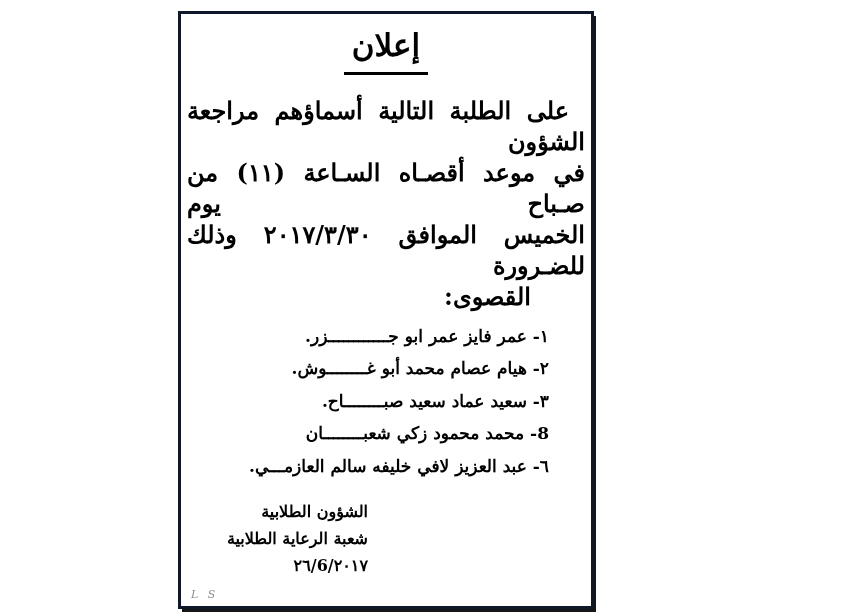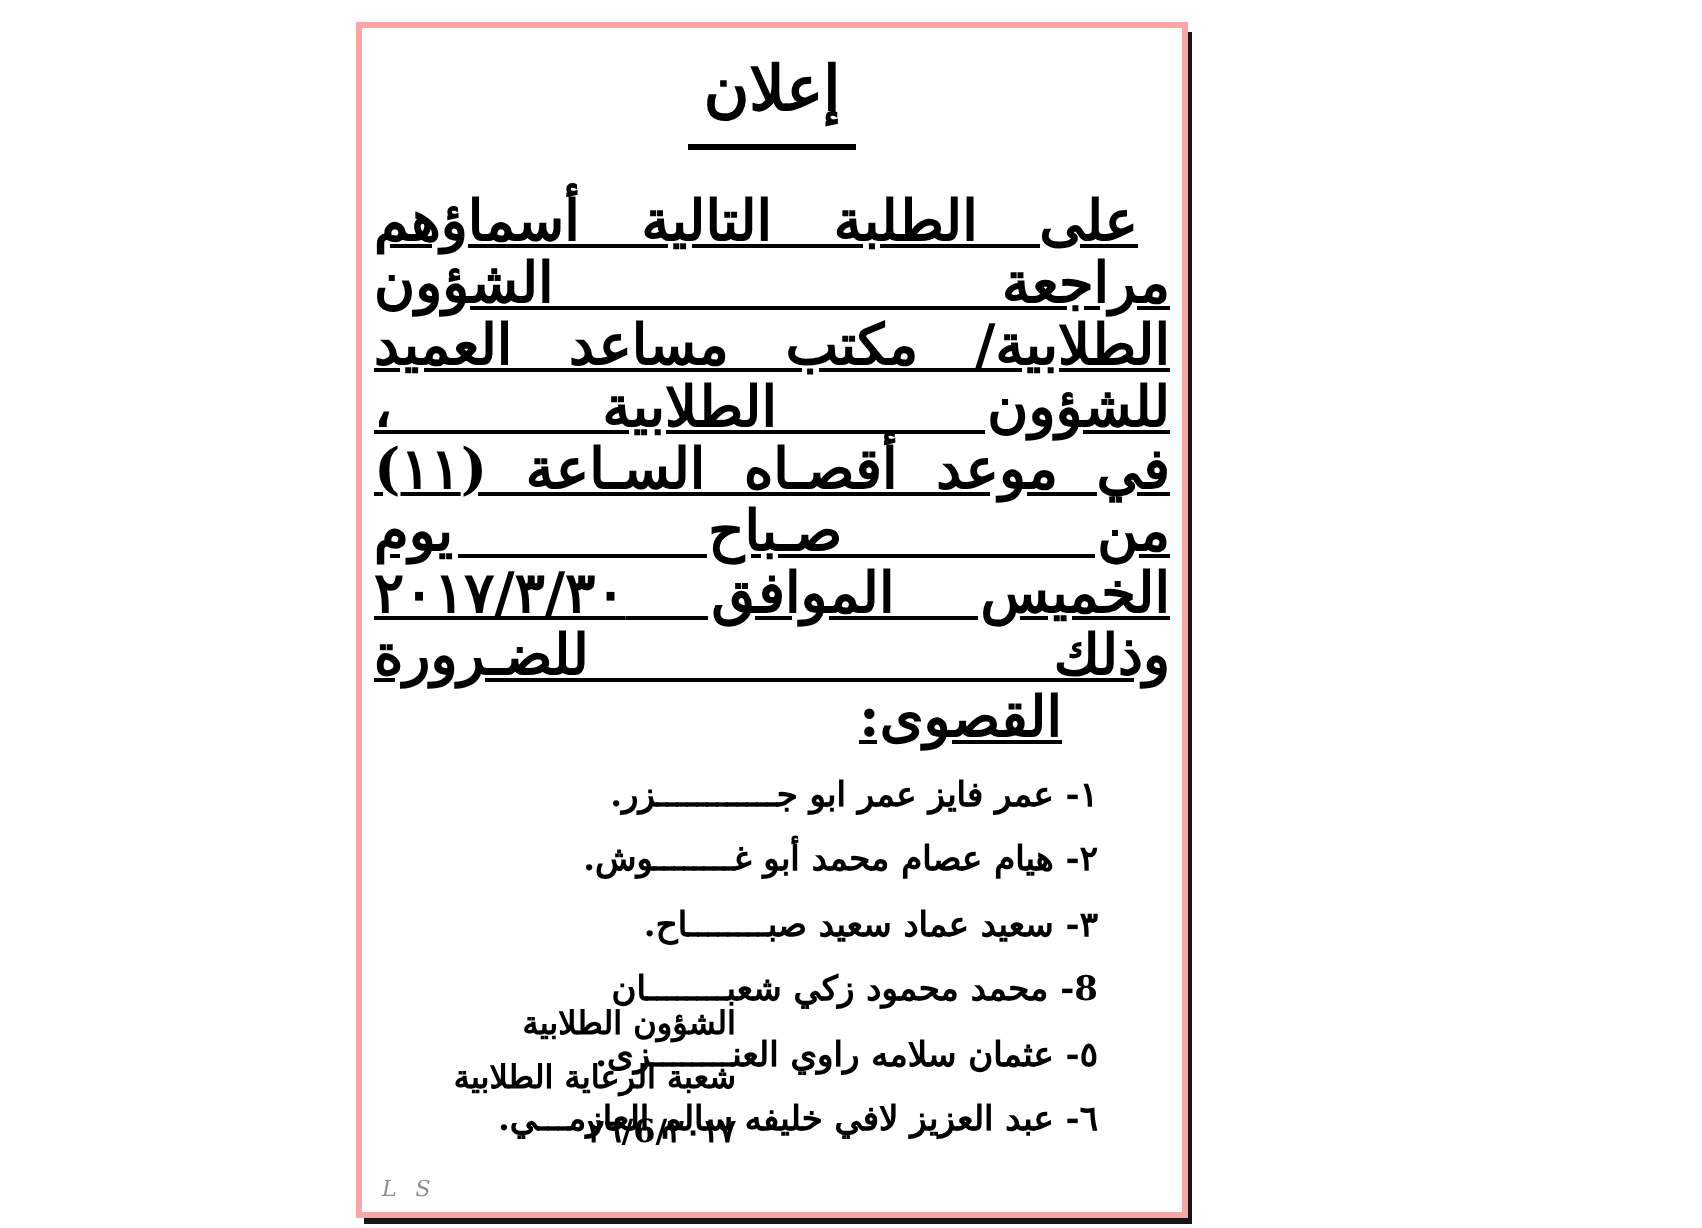--- a/index.html
+++ b/index.html
@@ -17,41 +17,40 @@
     color: #000000;
   }
   
   .doc {
     position: absolute;
     left: 178px;
     top: 11px;
     width: 410px;
     height: 592px;
     background: #ffffff;
-    border: 3px solid #fca5a5;
+    border: 3px solid #0f172a;
     box-shadow: 3px 4px 0 -1px #161616;
   }
   .title-row {
     text-align: center;
     margin-top: 14px;
   }
   .title {
     display: inline-block;
     font-size: 31px;
     font-weight: bold;
     padding: 0 8px 8px 8px;
     border-bottom: 3px solid #000000;
     line-height: 1.15;
   }
   .body {
     margin: 20px 6px 0 6px;
-    font-size: 28px;
+    font-size: 24px;
     font-weight: bold;
     line-height: 31px;
-    text-decoration: underline;
   }
   .bline {
     text-align: justify;
     text-align-last: justify;
     white-space: normal;
   }
   .bline.first {
     text-indent: 16px;
   }
   .bline.last {
@@ -92,32 +91,30 @@
 
 <div class="canvas">
   <div class="doc" dir="rtl">
 
     <div class="title-row">
       <span class="title">إعلان</span>
     </div>
 
     <div class="body">
       <div class="bline first">على الطلبة التالية أسماؤهم مراجعة الشؤون</div>
-      <div class="bline">الطلابية/ مكتب مساعد العميد للشؤون الطلابية ،</div>
       <div class="bline">في موعد أقصـاه السـاعة (١١) من صـباح يوم</div>
       <div class="bline">الخميس الموافق ٢٠١٧/٣/٣٠ وذلك للضـرورة</div>
       <div class="bline last">القصوى:</div>
     </div>
 
     <div class="students">
       <div class="student-line">١- عمر فايز عمر ابو جــــــــــــزر.</div>
       <div class="student-line">٢- هيام عصام محمد أبو غــــــــوش.</div>
       <div class="student-line">٣- سعيد عماد سعيد صبــــــــاح.</div>
       <div class="student-line">8- محمد محمود زكي شعبــــــــان</div>
-      <div class="student-line">٥- عثمان سلامه راوي العنــــــــزى.</div>
       <div class="student-line">٦- عبد العزيز لافي خليفه سالم العازمـــي.</div>
     </div>
 
     <div class="signature">
       <div>الشؤون الطلابية</div>
       <div>شعبة الرعاية الطلابية</div>
       <div>٢٠١٧/6/٢٦</div>
     </div>
 
     <div class="ls-mark">L S</div>

